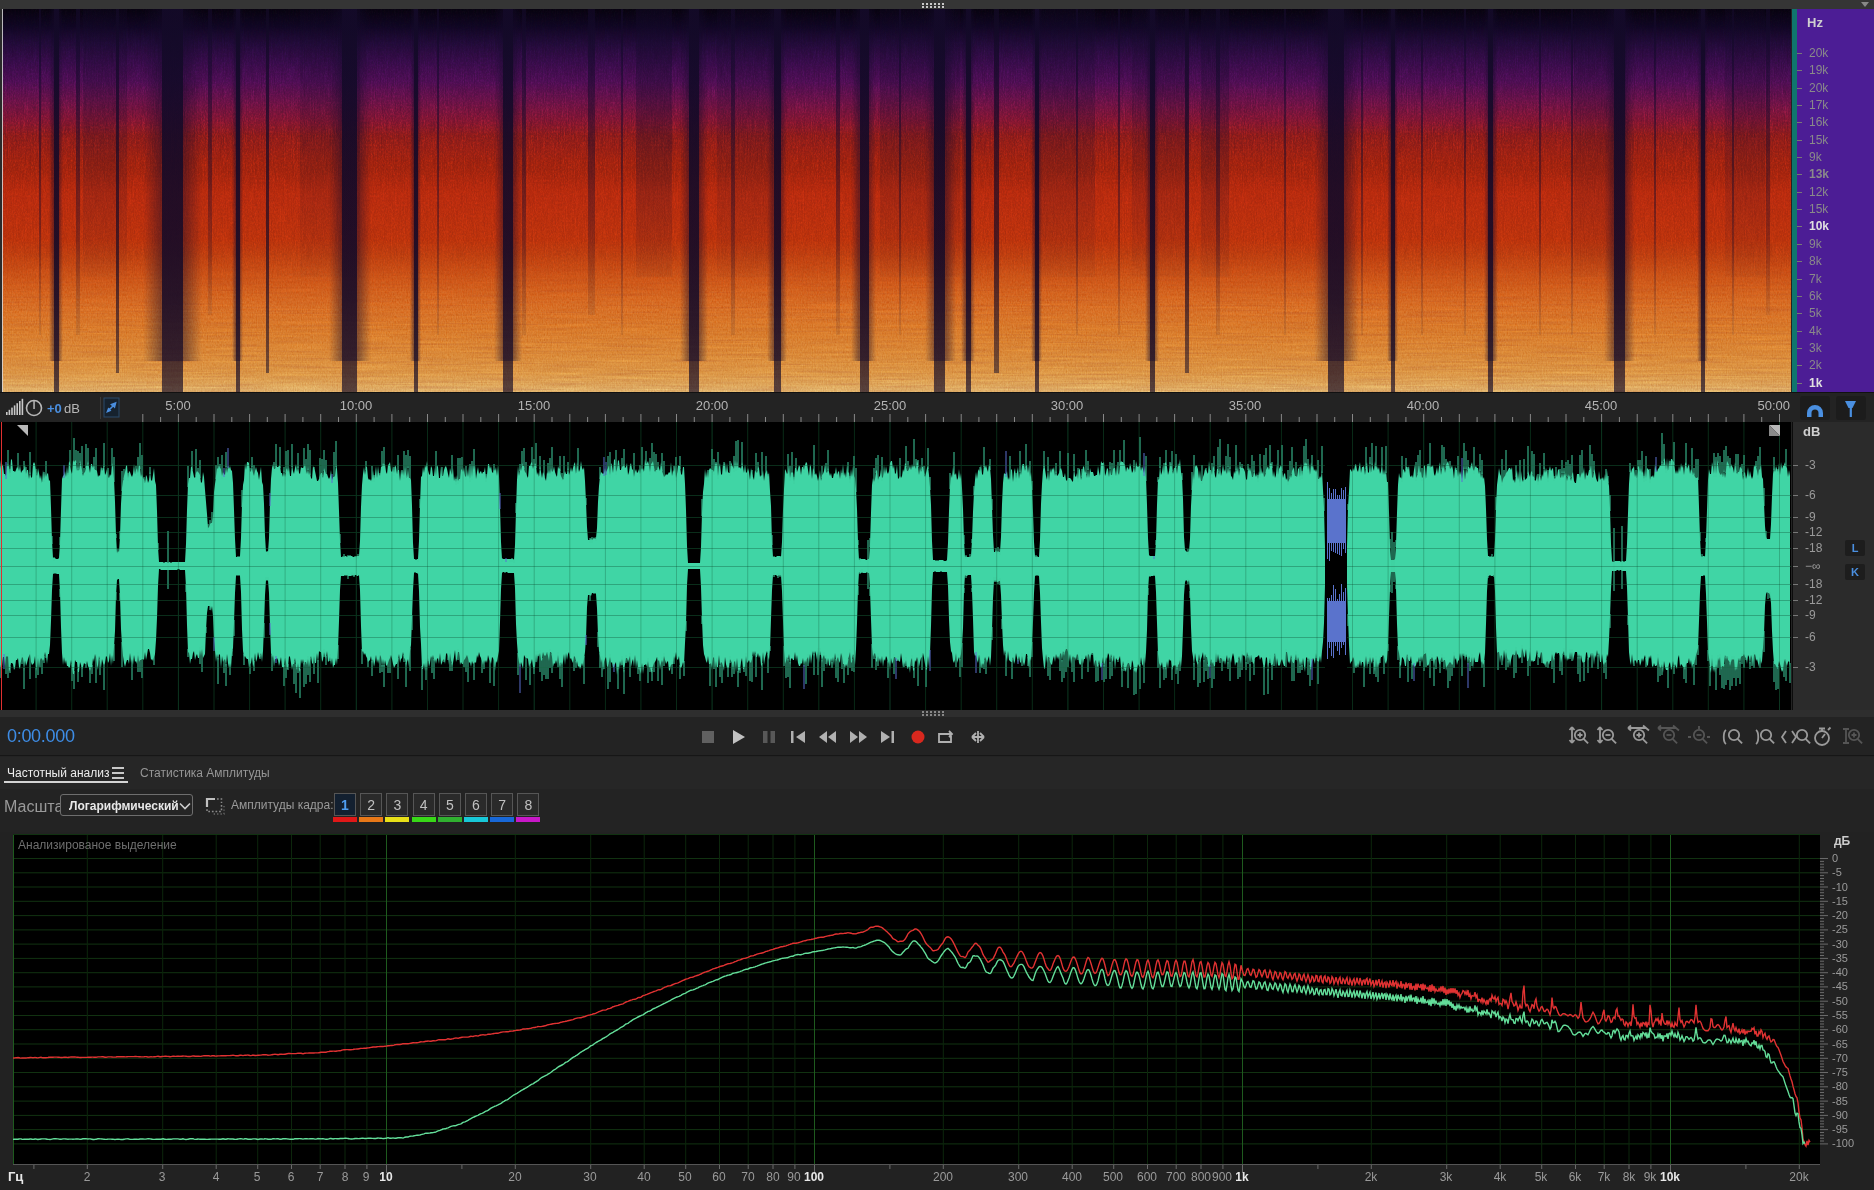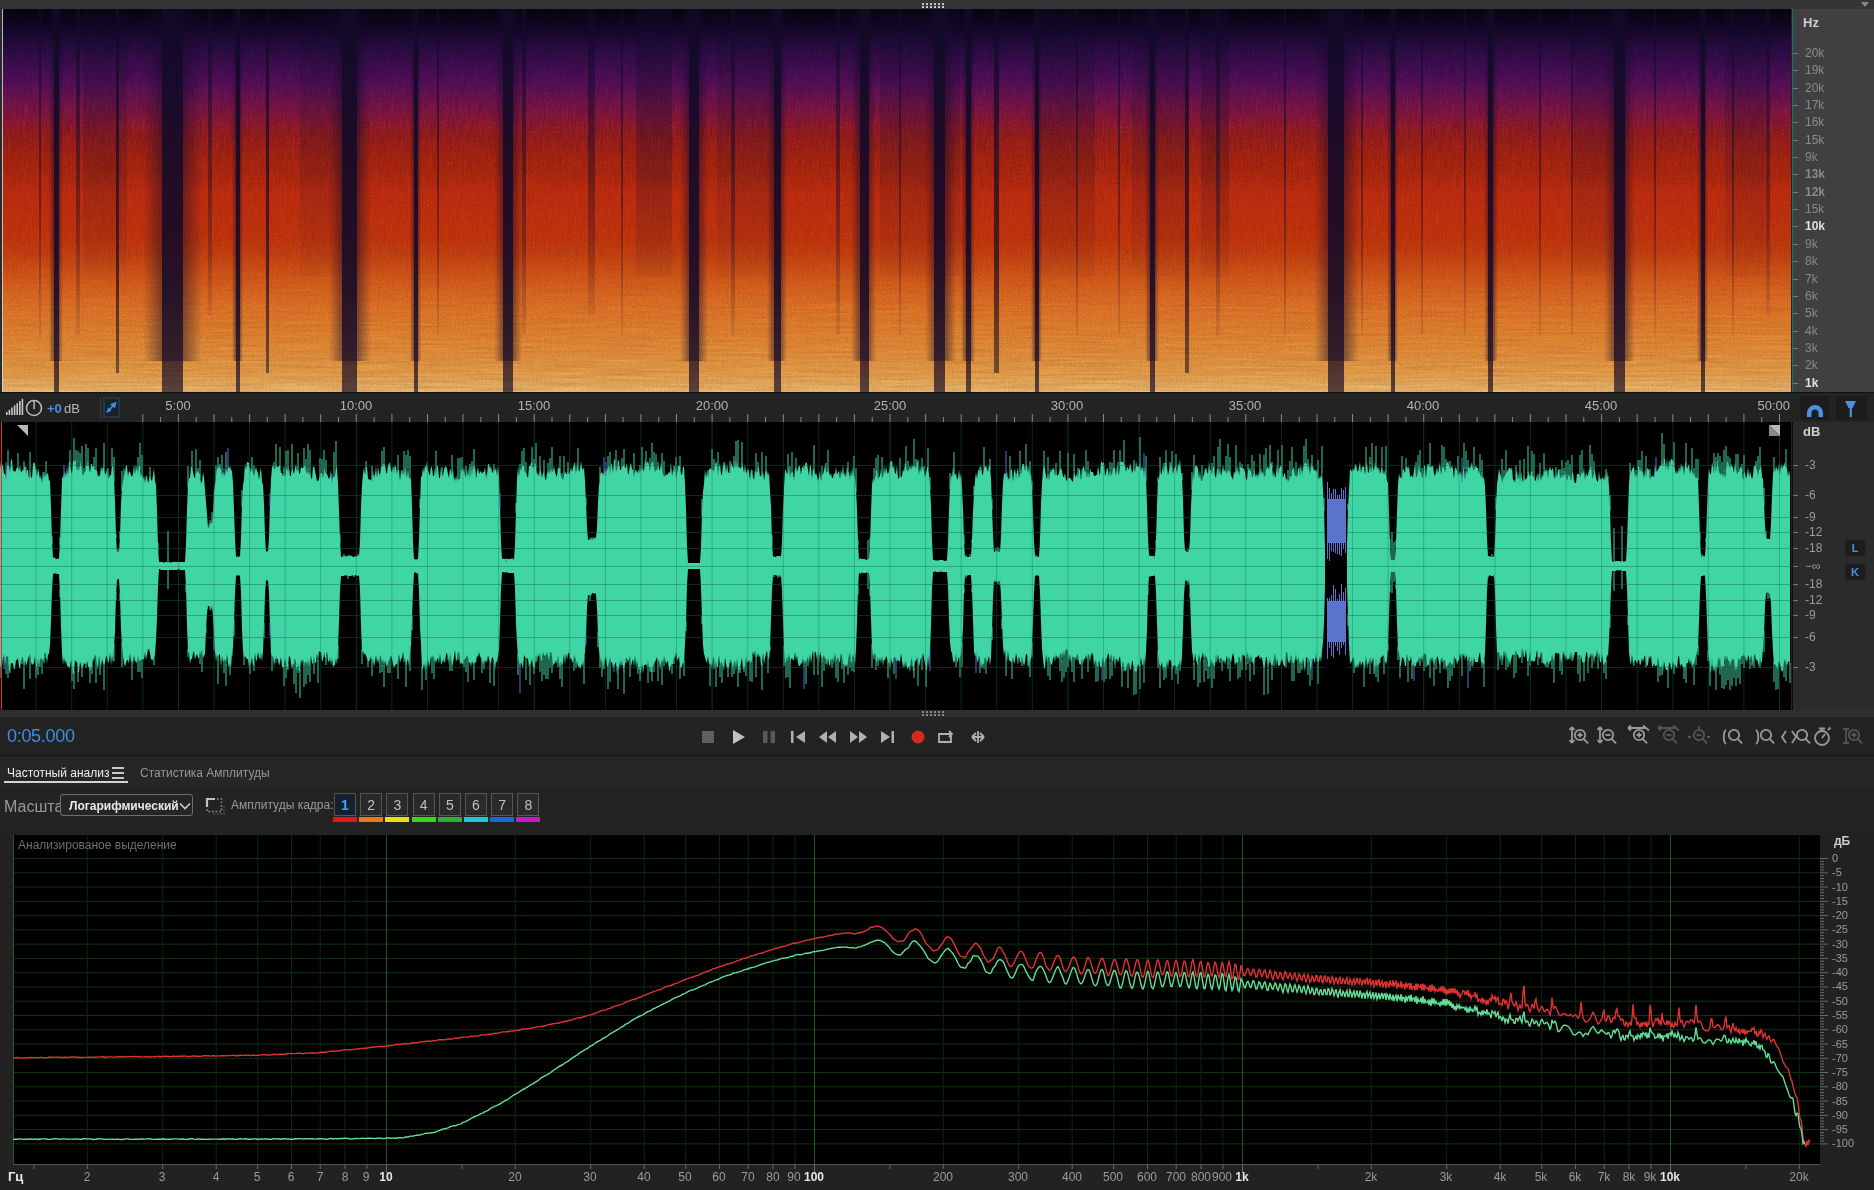--- a/index.html
+++ b/index.html
@@ -224,39 +224,39 @@
 <rect x="717" y="0" width="56" height="268" fill="url(#colpart)" opacity="0.25"></rect>
 <rect x="880" y="0" width="80" height="268" fill="url(#colpart)" opacity="0.28"></rect>
 <rect x="1035" y="0" width="60" height="268" fill="url(#colpart)" opacity="0.32"></rect>
 <rect x="1132" y="0" width="56" height="268" fill="url(#colpart)" opacity="0.28"></rect>
 <rect x="1201" y="0" width="28" height="268" fill="url(#colpart)" opacity="0.38"></rect>
 <rect x="1574" y="0" width="52" height="268" fill="url(#colpart)" opacity="0.25"></rect>
 <rect x="1725" y="0" width="40" height="268" fill="url(#colpart)" opacity="0.28"></rect>
 <rect x="0" y="0" width="2" height="383" fill="#2a2a2a"></rect>
 <rect x="2" y="0" width="1" height="383" fill="#d8d8d8" opacity="0.85"></rect>
 </svg>
-<div class="abs" style="left:1792px;top:9px;width:82px;height:383px;background:#404040;border-left:1px solid #0f766e">
+<div class="abs" style="left:1792px;top:9px;width:82px;height:383px;background:#4c1d95;border-left:5px solid #0f766e">
     <div class="abs" style="left:10px;top:6px;font-size:13px;font-weight:bold;color:#cfcfcf">Hz</div>
     <div class="abs" style="left:12px;top:37px;font-size:12px;color:#8a8a8a;font-weight:normal">20k</div>
     <div class="abs" style="left:0px;top:44px;width:5px;height:1px;background:#777"></div>
     <div class="abs" style="left:12px;top:54px;font-size:12px;color:#8a8a8a;font-weight:normal">19k</div>
     <div class="abs" style="left:0px;top:61px;width:5px;height:1px;background:#777"></div>
     <div class="abs" style="left:12px;top:72px;font-size:12px;color:#8a8a8a;font-weight:normal">20k</div>
     <div class="abs" style="left:0px;top:79px;width:5px;height:1px;background:#777"></div>
     <div class="abs" style="left:12px;top:89px;font-size:12px;color:#8a8a8a;font-weight:normal">17k</div>
     <div class="abs" style="left:0px;top:96px;width:5px;height:1px;background:#777"></div>
     <div class="abs" style="left:12px;top:106px;font-size:12px;color:#8a8a8a;font-weight:normal">16k</div>
     <div class="abs" style="left:0px;top:113px;width:5px;height:1px;background:#777"></div>
     <div class="abs" style="left:12px;top:124px;font-size:12px;color:#8a8a8a;font-weight:normal">15k</div>
     <div class="abs" style="left:0px;top:131px;width:5px;height:1px;background:#777"></div>
     <div class="abs" style="left:12px;top:141px;font-size:12px;color:#8a8a8a;font-weight:normal">9k</div>
     <div class="abs" style="left:0px;top:148px;width:5px;height:1px;background:#777"></div>
     <div class="abs" style="left:12px;top:158px;font-size:12px;color:#8a8a8a;font-weight:bold">13k</div>
     <div class="abs" style="left:0px;top:165px;width:5px;height:1px;background:#777"></div>
-    <div class="abs" style="left:12px;top:176px;font-size:12px;color:#8a8a8a;font-weight:bold">12k</div>
+    <div class="abs" style="left:12px;top:176px;font-size:12px;color:#8a8a8a;font-weight:normal">12k</div>
     <div class="abs" style="left:0px;top:183px;width:5px;height:1px;background:#777"></div>
     <div class="abs" style="left:12px;top:193px;font-size:12px;color:#8a8a8a;font-weight:normal">15k</div>
     <div class="abs" style="left:0px;top:200px;width:5px;height:1px;background:#777"></div>
     <div class="abs" style="left:12px;top:210px;font-size:12px;color:#e0e0e0;font-weight:bold">10k</div>
     <div class="abs" style="left:0px;top:217px;width:5px;height:1px;background:#777"></div>
     <div class="abs" style="left:12px;top:228px;font-size:12px;color:#8a8a8a;font-weight:normal">9k</div>
     <div class="abs" style="left:0px;top:235px;width:5px;height:1px;background:#777"></div>
     <div class="abs" style="left:12px;top:245px;font-size:12px;color:#8a8a8a;font-weight:normal">8k</div>
     <div class="abs" style="left:0px;top:252px;width:5px;height:1px;background:#777"></div>
     <div class="abs" style="left:12px;top:263px;font-size:12px;color:#8a8a8a;font-weight:normal">7k</div>
@@ -619,21 +619,21 @@
     <span style="position:absolute;left:930px;top:711px;width:2px;height:2px;background:#888"></span>
     <span style="position:absolute;left:930px;top:714px;width:2px;height:2px;background:#888"></span>
     <span style="position:absolute;left:934px;top:711px;width:2px;height:2px;background:#888"></span>
     <span style="position:absolute;left:934px;top:714px;width:2px;height:2px;background:#888"></span>
     <span style="position:absolute;left:938px;top:711px;width:2px;height:2px;background:#888"></span>
     <span style="position:absolute;left:938px;top:714px;width:2px;height:2px;background:#888"></span>
     <span style="position:absolute;left:942px;top:711px;width:2px;height:2px;background:#888"></span>
     <span style="position:absolute;left:942px;top:714px;width:2px;height:2px;background:#888"></span>
   </div>
 <div class="abs" style="left:0;top:717px;width:1874px;height:39px;background:#232323;border-bottom:1px solid #161616">
-    <div class="abs" style="left:7px;top:9px;font-size:18px;letter-spacing:-0.3px;color:#3e8de6">0:05.000</div>
+    <div class="abs" style="left:7px;top:9px;font-size:18px;letter-spacing:-0.3px;color:#3e8de6">0:00.000</div>
   </div>
 <svg class="abs" style="left:690px;top:722px" width="310" height="30" xmlns="http://www.w3.org/2000/svg">
     <rect x="12" y="9" width="12" height="12" fill="#606060"></rect>
     <path d="M43,8 l12,7 l-12,7 Z" fill="#c2c2c2"></path>
     <rect x="73" y="9" width="4.5" height="12" fill="#585858"></rect>
     <rect x="80.5" y="9" width="4.5" height="12" fill="#585858"></rect>
     <rect x="101" y="9" width="2.5" height="12" fill="#b0b0b0"></rect>
     <path d="M115,9 l-9,6 l9,6 Z" fill="#b0b0b0"></path>
     <path d="M137,9 l-8,6 l8,6 Z" fill="#b0b0b0"></path>
     <path d="M146,9 l-8,6 l8,6 Z" fill="#b0b0b0"></path>

